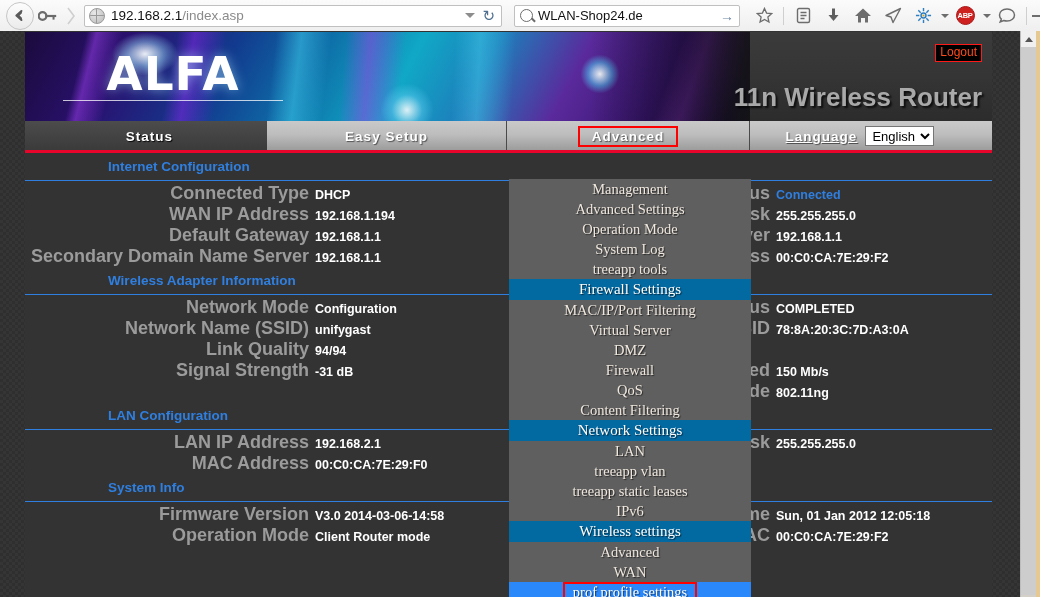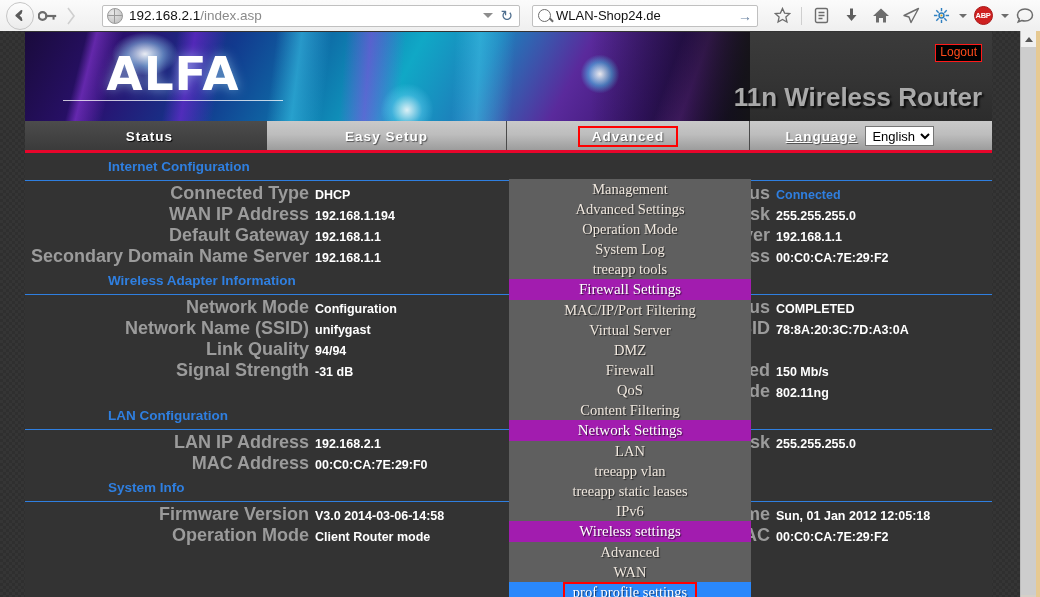--- a/index.html
+++ b/index.html
@@ -24,21 +24,21 @@
     width: 26px; height: 26px; border-radius: 50%;
     border: 1px solid #c6c6c6;
     background: linear-gradient(to bottom,#fdfdfd,#ebebeb);
     display: flex; align-items: center; justify-content: center;
     margin-right: 2px;
   }
   .fwd-chev { width: 22px; height: 26px; display:flex; align-items:center; justify-content:center; }
   .key-ico { width: 24px; height: 26px; display:flex;align-items:center;justify-content:center; }
 
   .url-bar {
-    flex: 0 0 auto; width: 418px; height: 22px; margin-left: 20px;
+    flex: 0 0 auto; width: 418px; height: 22px; margin-left: 2px;
     background: #fff; border: 1px solid #c0c0c0; border-radius: 2px;
     display: flex; align-items: center; padding: 0 4px; box-sizing: border-box;
   }
   .globe {
     width: 14px; height: 14px; border-radius: 50%;
     background: radial-gradient(circle at 35% 30%, #e9e9e9, #b9b9b9);
     border: 1px solid #9a9a9a; margin-right: 6px; flex: none;
     position: relative; overflow: hidden;
   }
   .globe::before {
@@ -216,21 +216,21 @@
     background:#5f5f5f; z-index:40;
     border-bottom:1px solid #2a2a2a;
     font-family:"Liberation Serif", serif;
   }
   .menu-item {
     height:20px; line-height:20px; text-align:center;
     font-size:14.5px; color:#efe7de; background:#5f5f5f;
     text-shadow: 1px 1px 1px rgba(0,0,0,0.6);
   }
   .menu-item.header {
-    background:#a21caf; color:#ffffff; font-size:15px; height:21px; line-height:21px;
+    background:#0369a1; color:#ffffff; font-size:15px; height:21px; line-height:21px;
   }
   .menu-item.selected {
     background:#2a88fb; color:#ffffff;
   }
   .menu-item.selected .mark {
     border:2px solid #ff0000; padding:0 8px;
   }
 
   
   .scrollbar {

